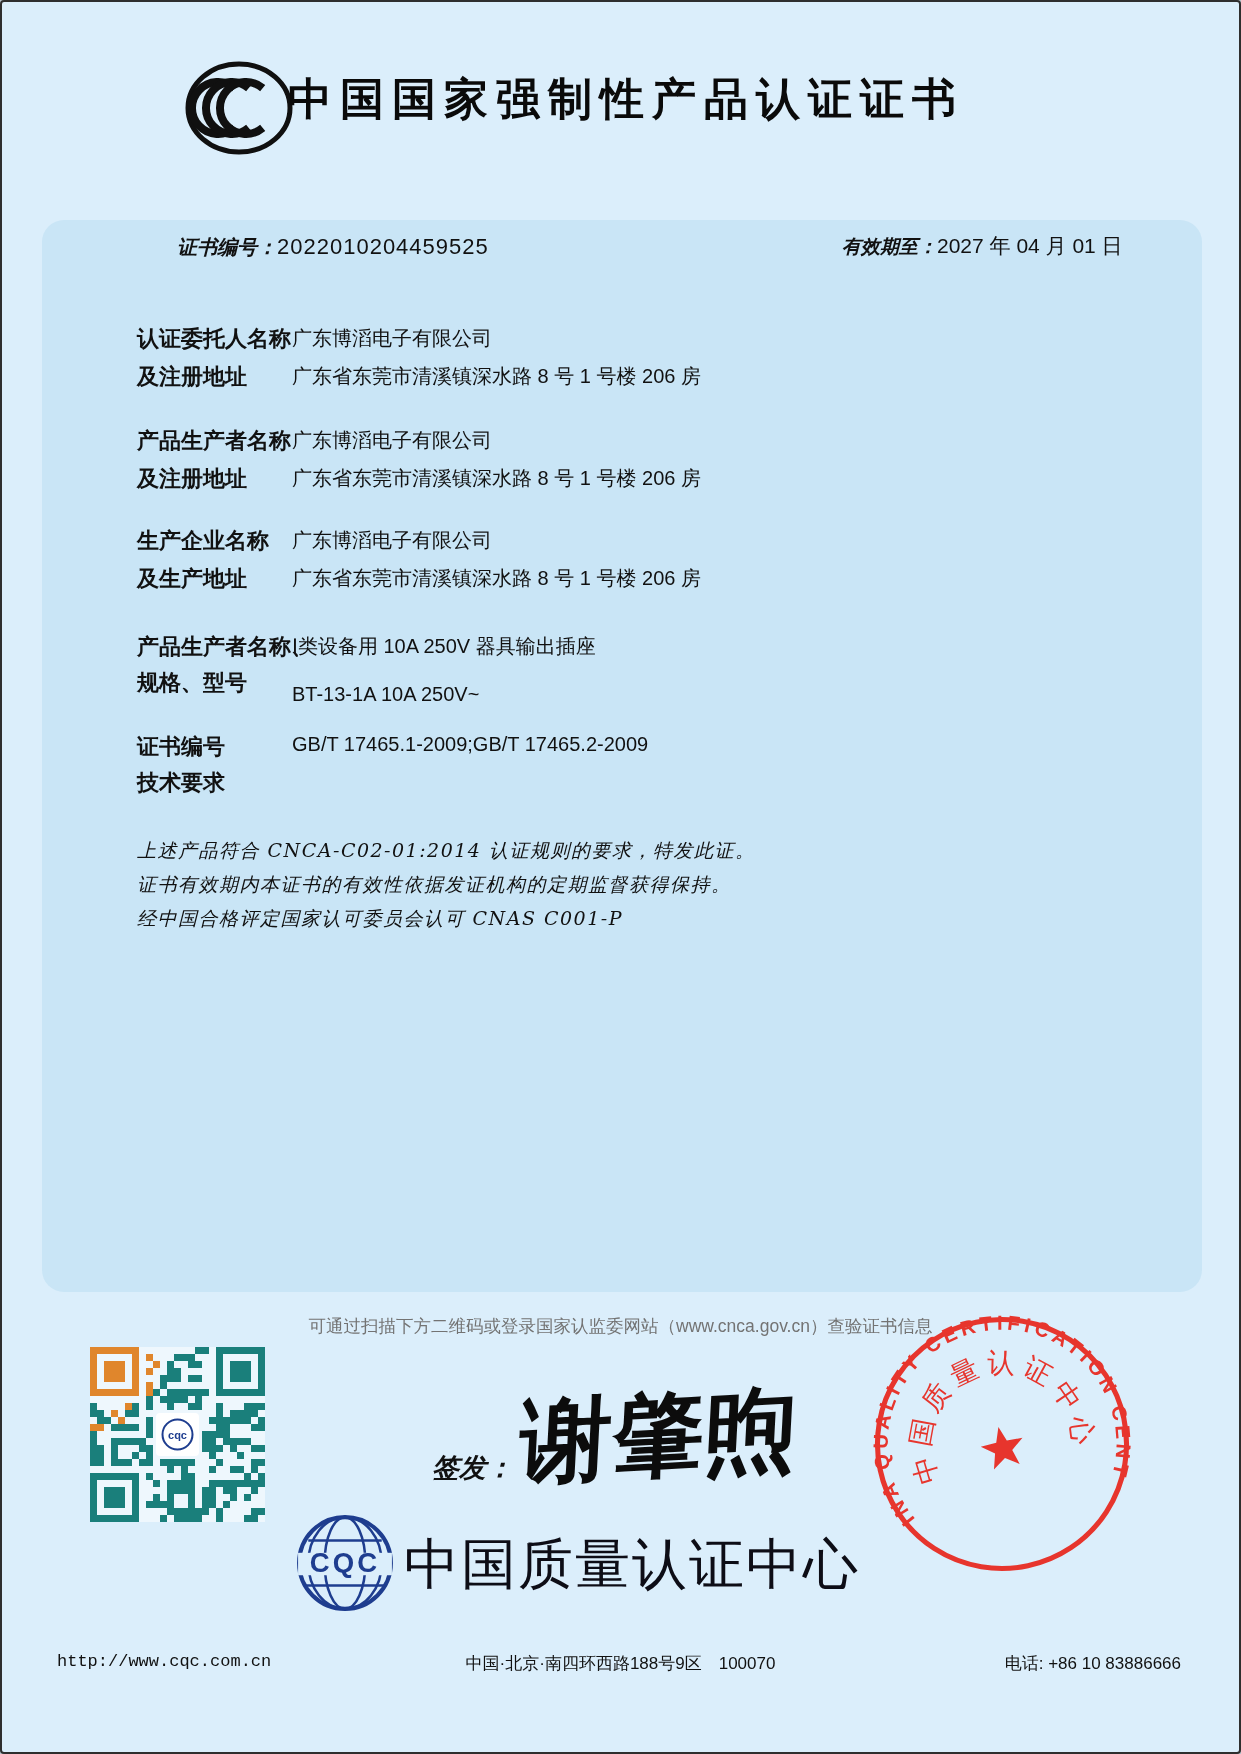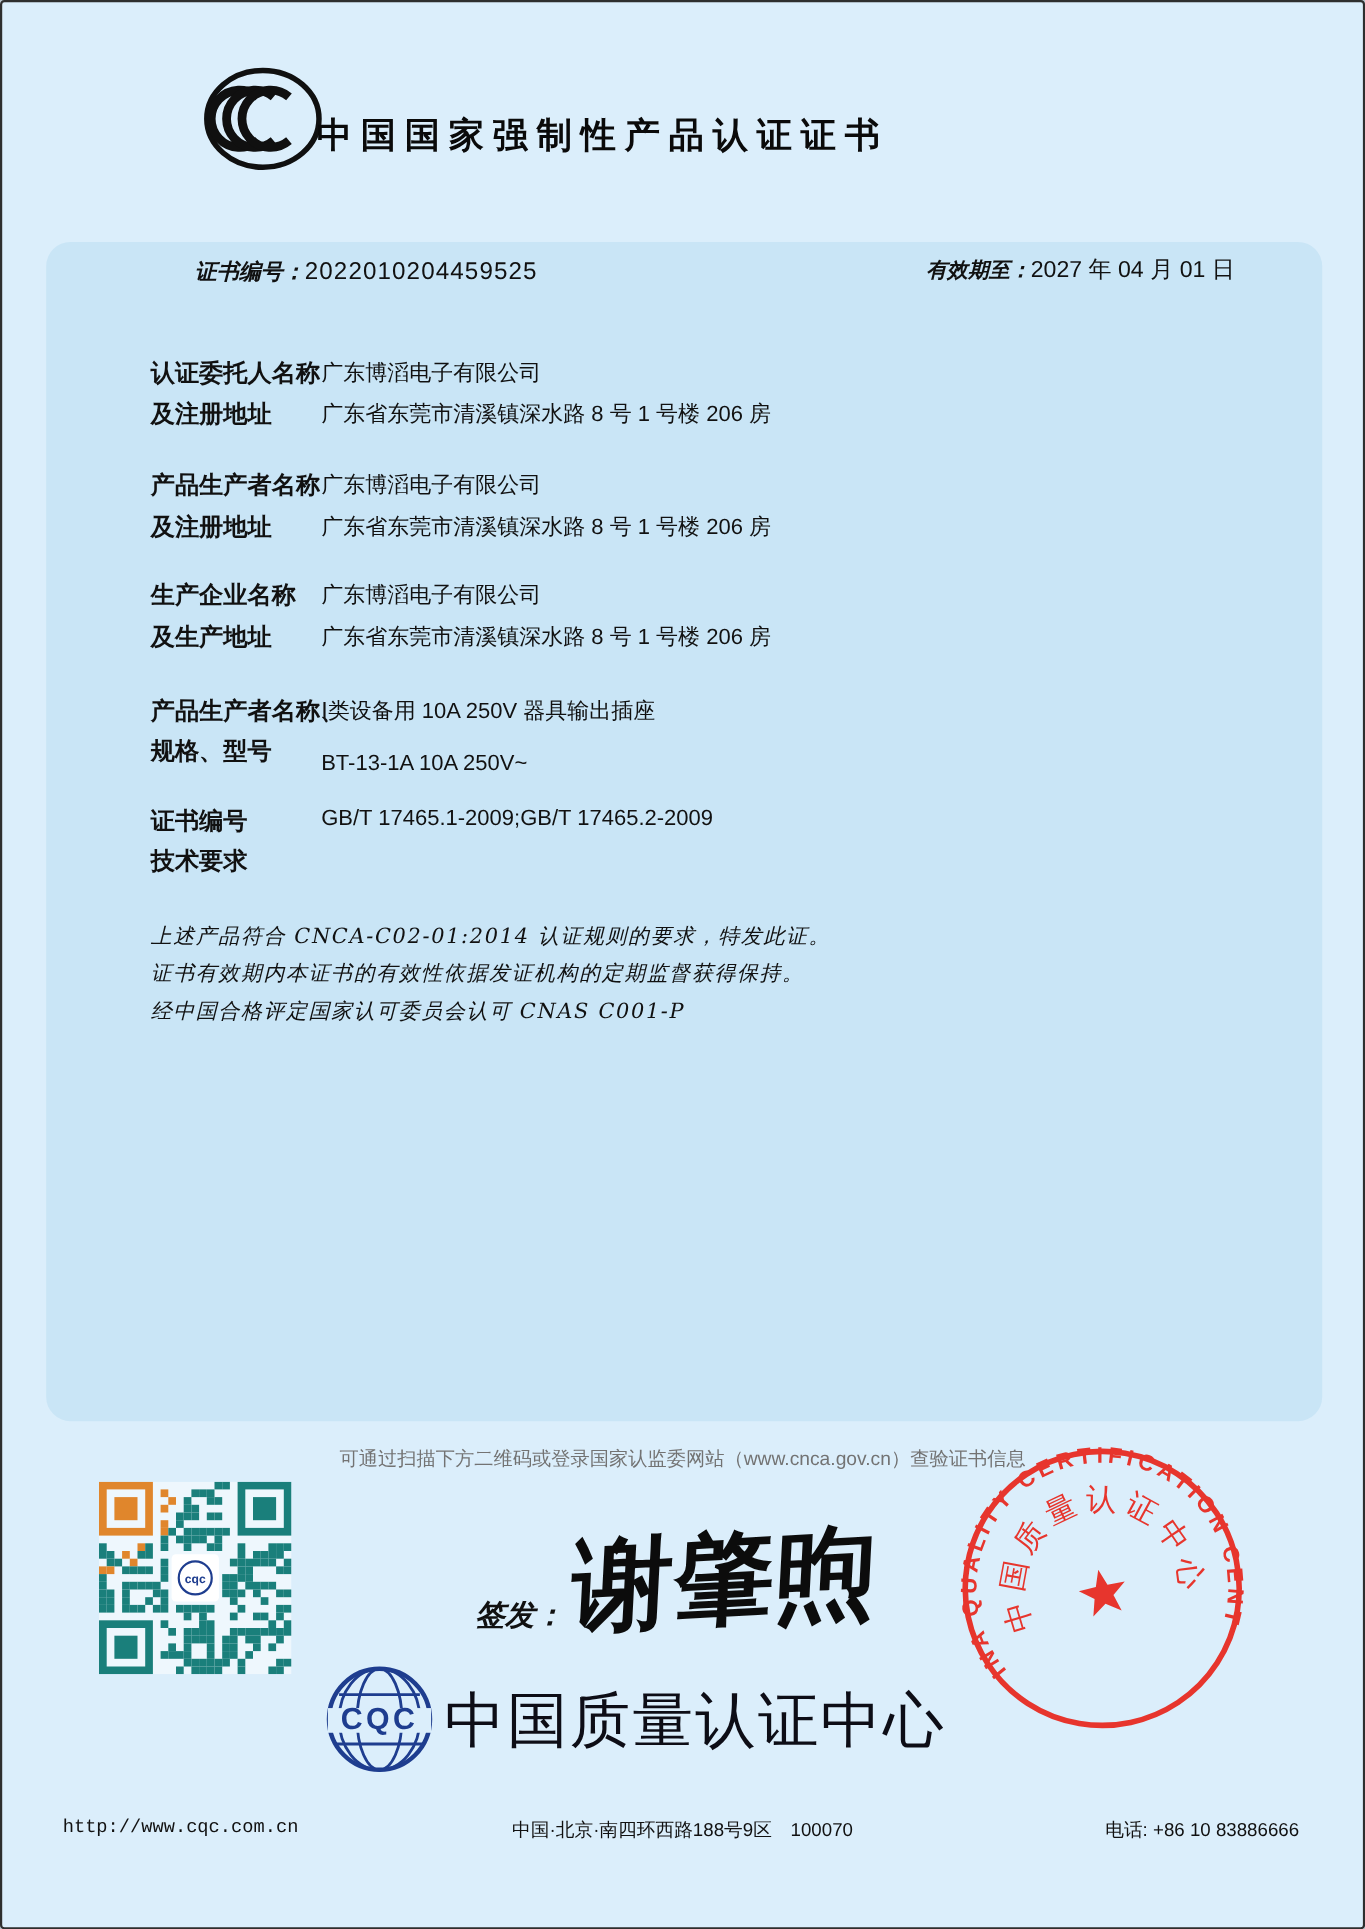--- a/index.html
+++ b/index.html
@@ -13,23 +13,22 @@
     color:#111;
   }
   .panel {
     position:absolute; left:40px; top:218px; width:1160px; height:1072px;
     background:#c9e5f6; border-radius:22px;
   }
   
   .ccc-logo { position:absolute; left:181px; top:58px; width:112px; height:96px; }
   .page-title {
     position:absolute; left:286px; top:68px;
-    font-size:32px; font-weight:bold; letter-spacing:8px; color:#0a0a0a;
+    font-size:44px; font-weight:bold; letter-spacing:8px; color:#0a0a0a;
     white-space:nowrap;
-    margin-top:32px;
   }
   
   .kai { font-family:"DejaVu Serif","Liberation Serif",serif; font-style:italic; font-weight:bold; }
   .cert-row { position:absolute; left:175px; top:232px; white-space:nowrap; }
   .cert-row .klabel { font-size:20px; }
   .cert-row .knum { font-size:22px; font-style:normal; font-family:"Liberation Sans",sans-serif; letter-spacing:1px; }
   .dates { position:absolute; left:840px; top:228px; line-height:31px; white-space:nowrap; }
   .dates .klabel { font-size:19px; }
   .dates .kval { font-size:21px; font-family:"Liberation Sans",sans-serif; font-style:normal; font-weight:normal; }
   

